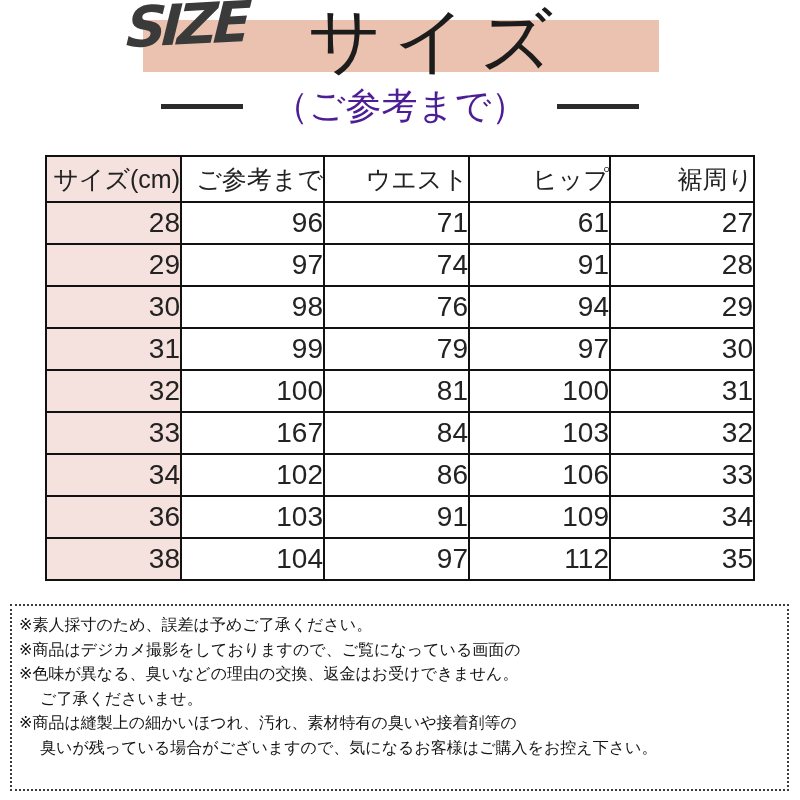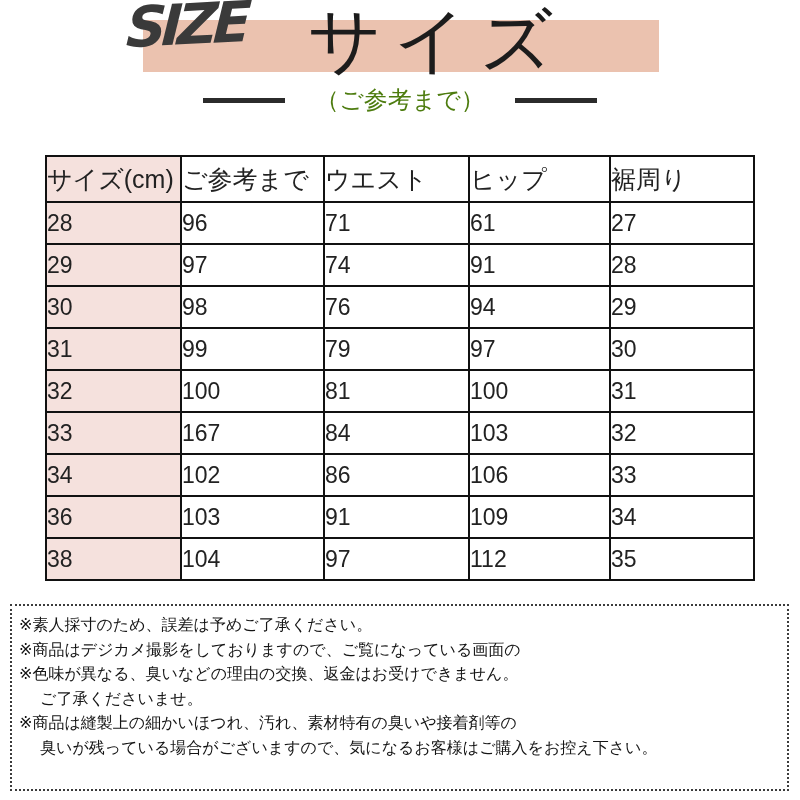--- a/index.html
+++ b/index.html
@@ -44,50 +44,50 @@
   }
   .subtitle-row {
     position:absolute;
     left:0; top:88px; width:800px;
     display:flex; align-items:center; justify-content:center;
     gap:30px;
   }
   .h-line { width:82px; height:5px; background:#2b2b2b; }
   .subtitle {
     font-family:"Liberation Serif","DejaVu Serif",serif;
-    font-size:24px;
-    color:#4d7c0f;
+    font-size:36px;
+    color:#4c1d95;
     line-height:1;
   }
 
   
   table.size-table {
     position:absolute;
     left:45px; top:155px;
     width:708px;
     border-collapse:collapse;
     table-layout:fixed;
   }
   .size-table th, .size-table td {
     border:2px solid #111111;
-    text-align:left;
+    text-align:right;
     vertical-align:middle;
     background:#ffffff;
     color:#222222;
     overflow:hidden;
     white-space:nowrap;
   }
   .size-table thead th {
     height:46px;
     font-size:25px;
     font-weight:normal;
   }
   .size-table tbody td {
     height:42px;
-    font-size:23px;
+    font-size:28px;
   }
   .size-table .pink { background:#f5e1dd; }
 
   
   .notes {
     position:absolute;
     left:10px; top:604px;
     width:779px; height:187px;
     border:2px dotted #3c3c3c;
     padding:7px 4px 4px 7px;

